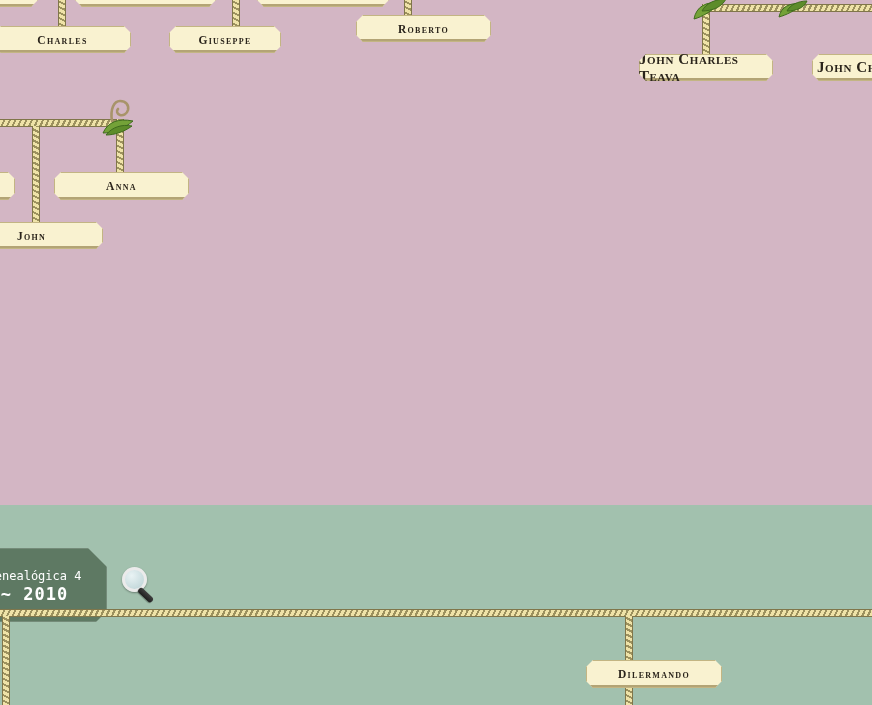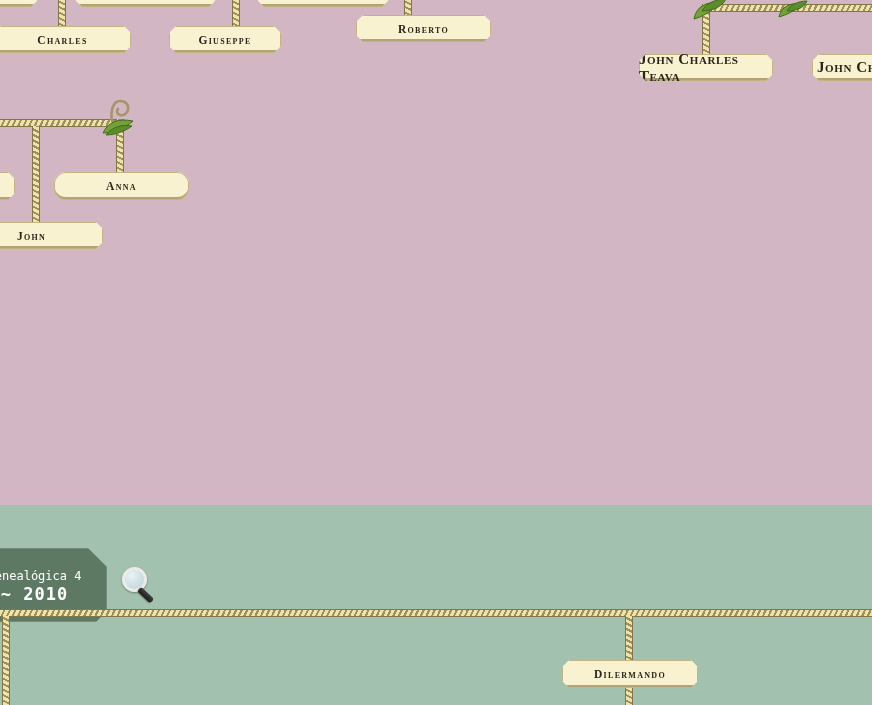--- a/index.html
+++ b/index.html
@@ -110,36 +110,36 @@
 <div class="rope rope-v" style="left:116px;top:119px;height:53px;"></div>
 <div class="rope rope-v" style="left:32px;top:126px;height:96px;"></div>
 <svg class="deco" style="left:107px;top:98px;" width="26" height="26" viewBox="0 0 26 26">
   <path d="M5 23 C3 11 7 3 13 3 C19 3 22 7 21 12 C20 16 16 18 13 17 C10 16 9 13 11 11" fill="none" stroke="#a8946a" stroke-width="2.6" stroke-linecap="round"></path>
 </svg>
 <svg class="deco" style="left:100px;top:113px;" width="38" height="24" viewBox="0 0 38 24">
   <path d="M3 20 C8 9 18 5 33 8 C24 16 12 20 3 20 Z" fill="#74a238" stroke="#3f6b1e" stroke-width="1"></path>
   <path d="M6 22 C12 14 22 11 32 13 C24 19 14 22 6 22 Z" fill="#5d8c2a" stroke="#3f6b1e" stroke-width="1"></path>
 </svg>
 <div class="plaque blank" style="left:-80px;top:172px;width:95px;height:28px;"></div>
-<div class="plaque" style="left:54px;top:172px;width:135px;height:28px;border-radius:12px;">
+<div class="plaque" style="left:54px;top:172px;width:135px;height:28px;">
   <span>Anna</span>
 </div>
 <div class="plaque" style="left:-40px;top:222px;width:143px;">
   <span>John</span>
 </div>
 
 <div class="sign">
   <div class="sign-line1">Genealógica 4</div>
   <div class="sign-line2">~ 2010</div>
 </div>
 
 <div class="magnifier">
   <div class="mag-lens"></div>
   <div class="mag-handle"></div>
 </div>
 
 <div class="rope rope-h" style="left:0px;top:609px;width:872px;"></div>
 <div class="rope rope-v" style="left:2px;top:616px;height:89px;"></div>
 <div class="rope rope-v" style="left:625px;top:616px;height:89px;"></div>
 
-<div class="plaque" style="left:562px;top:660px;width:136px;height:28px;">
+<div class="plaque" style="left:586px;top:660px;width:136px;height:28px;">
   <span>Dilermando</span>
 </div>
 
 </body></html>

